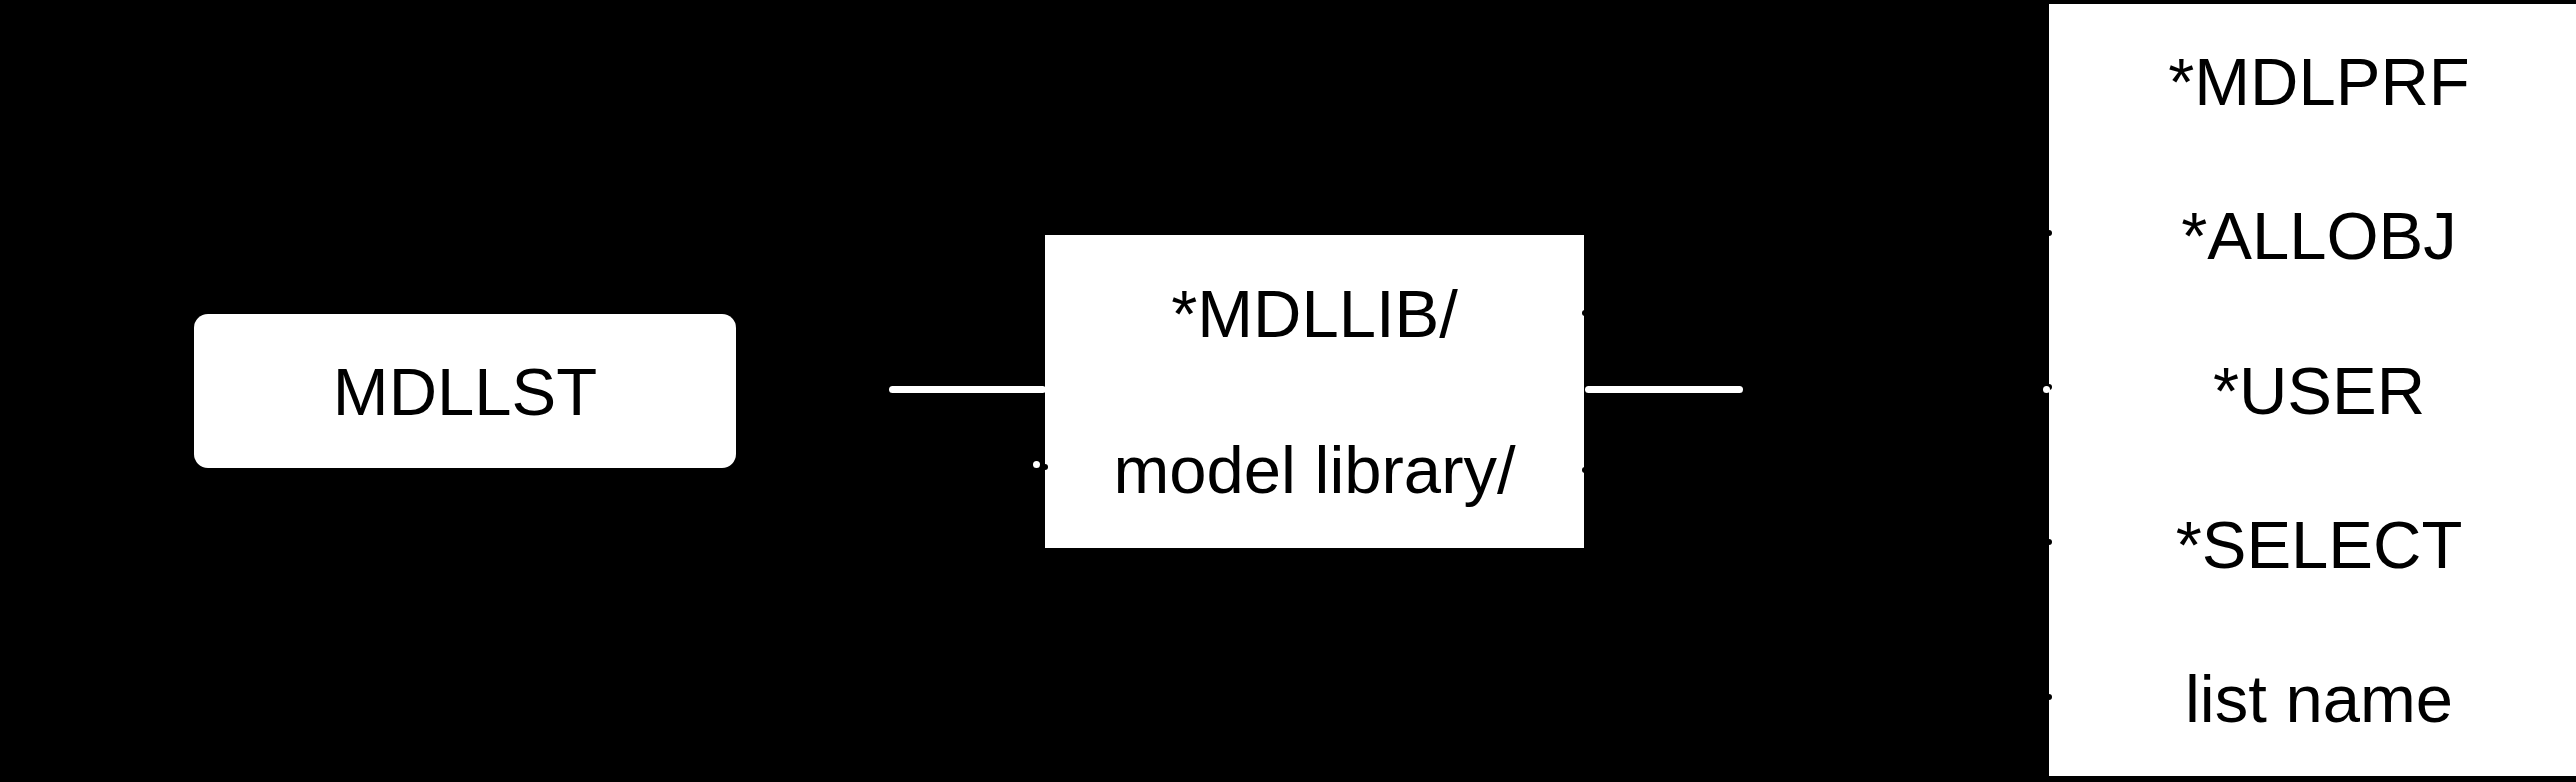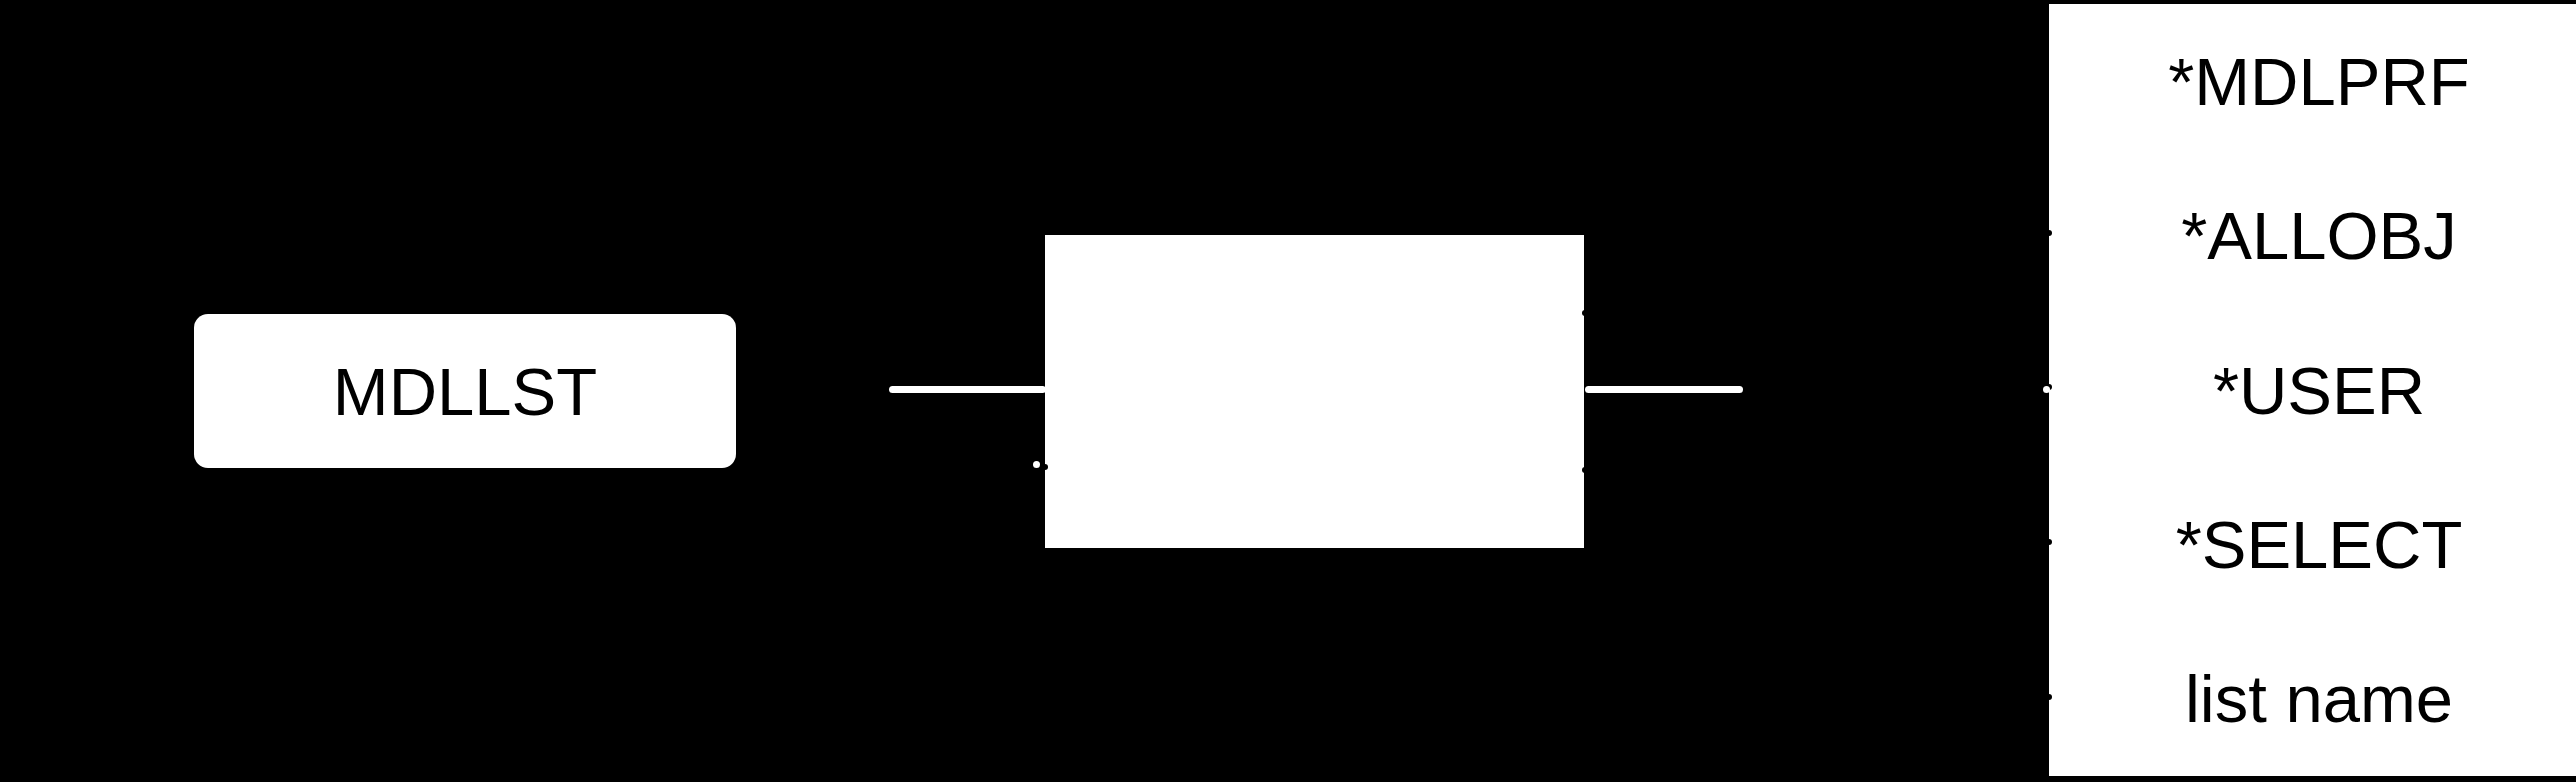--- a/index.html
+++ b/index.html
@@ -53,20 +53,22 @@
 
 <div class="canvas">
 
   <div class="node" style="left:194px; top:314px; width:542px; height:154px;border-radius:14px;">
     <div class="row">MDLLST</div>
   </div>
 
   <div class="hline" style="left:889px; top:386px; width:157px;"></div>
 
   <div class="node" style="left:1045px; top:235px; width:539px; height:313px;">
+    <div class="row">*MDLLIB/</div>
+    <div class="row">model library/</div>
   </div>
 
   <div class="hline" style="left:1585px; top:386px; width:158px;"></div>
 
   <div class="node" style="left:2049px; top:4.1px; width:540px; height:772px;">
     <div class="row">*MDLPRF</div>
     <div class="row">*ALLOBJ</div>
     <div class="row">*USER</div>
     <div class="row">*SELECT</div>
     <div class="row">list name</div>

